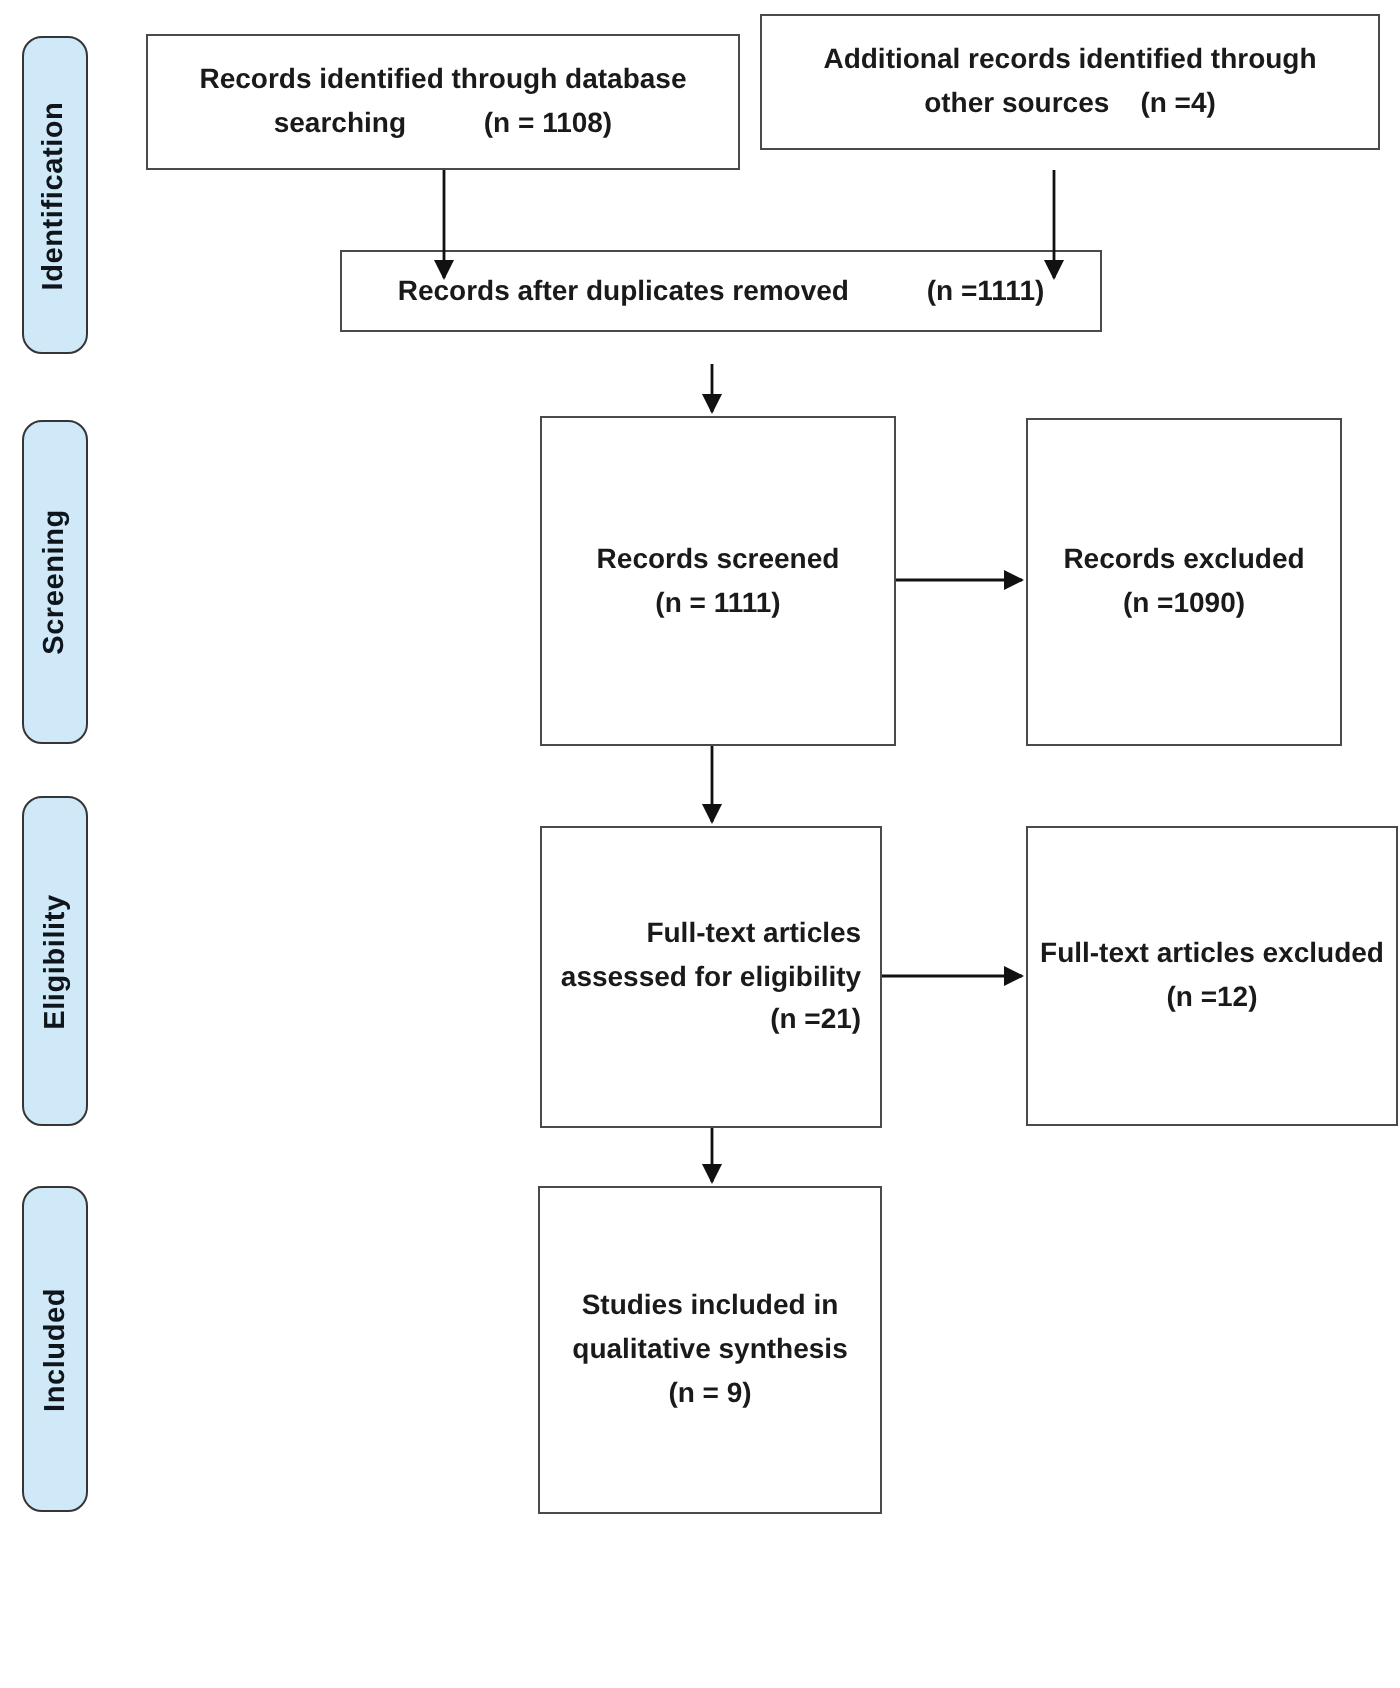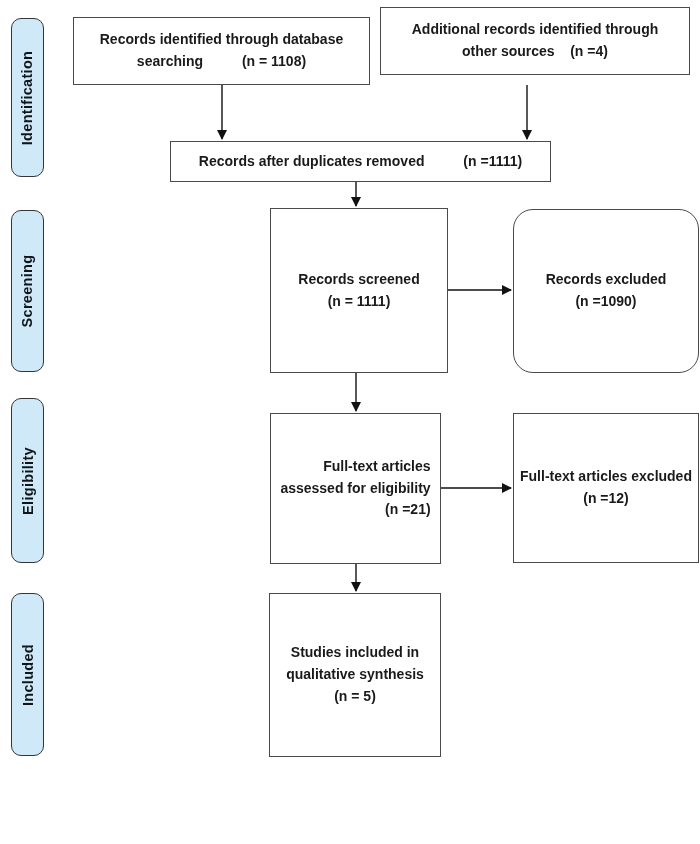--- a/index.html
+++ b/index.html
@@ -28,23 +28,23 @@
     font-weight: bold;
   }
   .flowbox .txt {
     white-space: pre-wrap;
     font-size: 14px;
     line-height: 1.55;
     color: #1a1a1a;
   }
   #box-db        { left: 73px;  top: 17px;  width: 297px; height: 68px; }
   #box-other     { left: 380px; top: 7px;  width: 310px; height: 68px; }
-  #box-dup       { left: 170px; top: 141px; width: 381px; height: 41px; }
+  #box-dup       { left: 170px; top: 125px; width: 381px; height: 41px; }
   #box-screened  { left: 270px; top: 208px; width: 178px; height: 165px; }
-  #box-excluded  { left: 513px; top: 209px; width: 186px; height: 164px; border-radius: 20px; }
+  #box-excluded  { left: 513px; top: 209px; width: 158px; height: 164px; }
   #box-fulltext  { left: 270px; top: 413px; width: 171px; height: 151px; text-align: right; }
   #box-ft-excl   { left: 513px; top: 413px; width: 186px; height: 150px; justify-content: center; }
   #box-included  { left: 269px; top: 593px; width: 172px; height: 164px; }
 
   
   .stage {
     position: absolute;
     background: #cfe9f9;
     border: 1.8px solid #353535;
     border-radius: 10px;
@@ -121,21 +121,21 @@
 assessed for eligibility
 (n =21)</span>
   </div>
   <div class="flowbox" id="box-ft-excl">
     <span class="txt">Full-text articles excluded
 (n =12)</span>
   </div>
   <div class="flowbox" id="box-included">
     <span class="txt">Studies included in
 qualitative synthesis
-(n = 5)</span>
+(n = 9)</span>
   </div>
 
   <svg id="arrow-layer" viewBox="0 0 700 844" xmlns="http://www.w3.org/2000/svg">
     <defs>
       <marker id="arrowhead" markerUnits="userSpaceOnUse" markerWidth="11" markerHeight="11" refX="9" refY="5" orient="auto">
         <path d="M0,0 L10,5 L0,10 Z" fill="#111111"></path>
       </marker>
     </defs>
     <line x1="222" y1="85" x2="222" y2="139" marker-end="url(#arrowhead)"></line>
     <line x1="527" y1="85" x2="527" y2="139" marker-end="url(#arrowhead)"></line>

